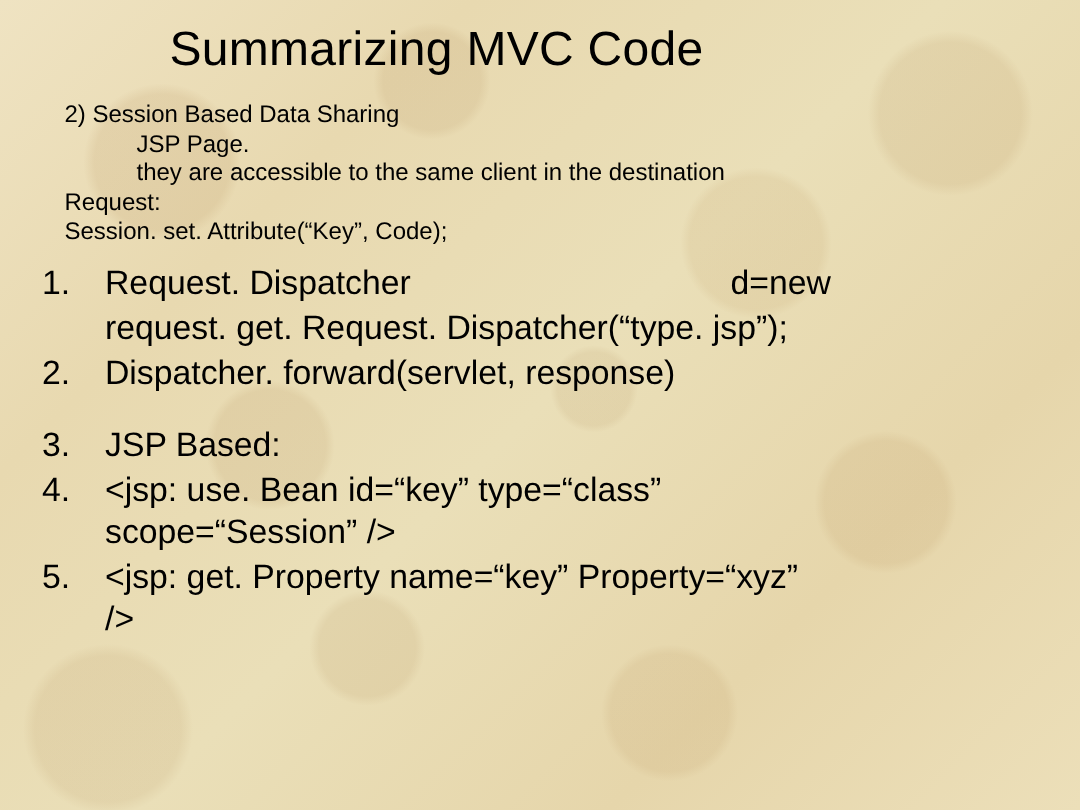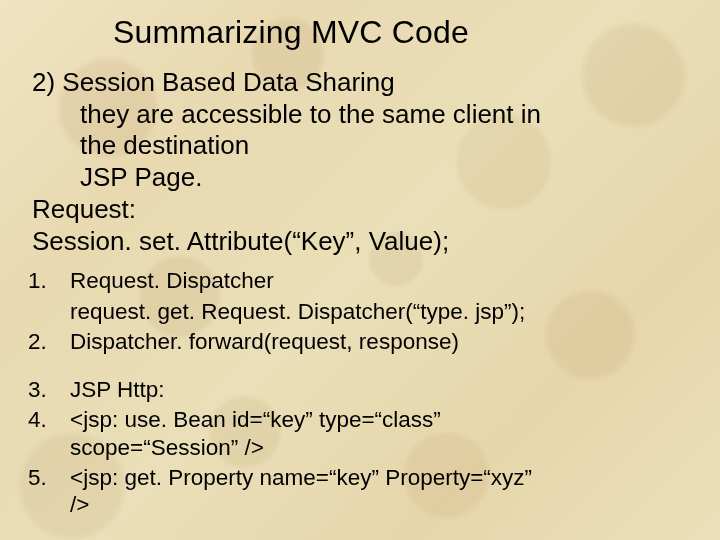--- a/index.html
+++ b/index.html
@@ -34,23 +34,23 @@
     padding: 14px 28px 20px 28px;
   }
   h1.title {
     font-size: 32px;
     font-weight: 400;
     text-align: center;
     margin: 0 0 16px 0;
     letter-spacing: 0.2px;
   }
   .body-block {
-    font-size: 26px;
+    font-size: 16px;
     line-height: 1.22;
-    margin: 0 0 10px 4px;
+    margin: 0 0 10px 15px;
   }
   .body-block .indent {
     display: block;
     padding-left: 48px;
   }
   .list {
     margin-top: 4px;
   }
   .row {
     display: flex;
@@ -77,49 +77,50 @@
 </style>
 </head>
 <body>
 
 <div class="slide">
 
   <h1 class="title">Summarizing MVC Code</h1>
 
   <div class="body-block">
     <div>2) Session Based Data Sharing</div>
+    <span class="indent">JSP Page.</span>
     <span class="indent">they are accessible to the same client in the destination</span>
-    <span class="indent">JSP Page.</span>
     <div>Request:</div>
-    <div>Session. set. Attribute(“Key”, Value);</div>
+    <div>Session. set. Attribute(“Key”, Code);</div>
   </div>
 
   <div class="list">
 
     <div class="row">
       <div class="num">1.</div>
       <div class="content">
         <span>Request. Dispatcher</span>
       </div>
+      <div class="right">d=new</div>
     </div>
     <div class="row">
       <div class="num"></div>
       <div class="content">request. get. Request. Dispatcher(“type. jsp”);</div>
     </div>
 
     <div class="row">
       <div class="num">2.</div>
-      <div class="content">Dispatcher. forward(request, response)</div>
+      <div class="content">Dispatcher. forward(servlet, response)</div>
     </div>
 
     <div class="gap"></div>
 
     <div class="row">
       <div class="num">3.</div>
-      <div class="content">JSP Http:</div>
+      <div class="content">JSP Based:</div>
     </div>
 
     <div class="row">
       <div class="num">4.</div>
       <div class="content">&lt;jsp: use. Bean id=“key” type=“class” scope=“Session” /&gt;</div>
     </div>
 
     <div class="row">
       <div class="num">5.</div>
       <div class="content">&lt;jsp: get. Property name=“key” Property=“xyz” /&gt;</div>

